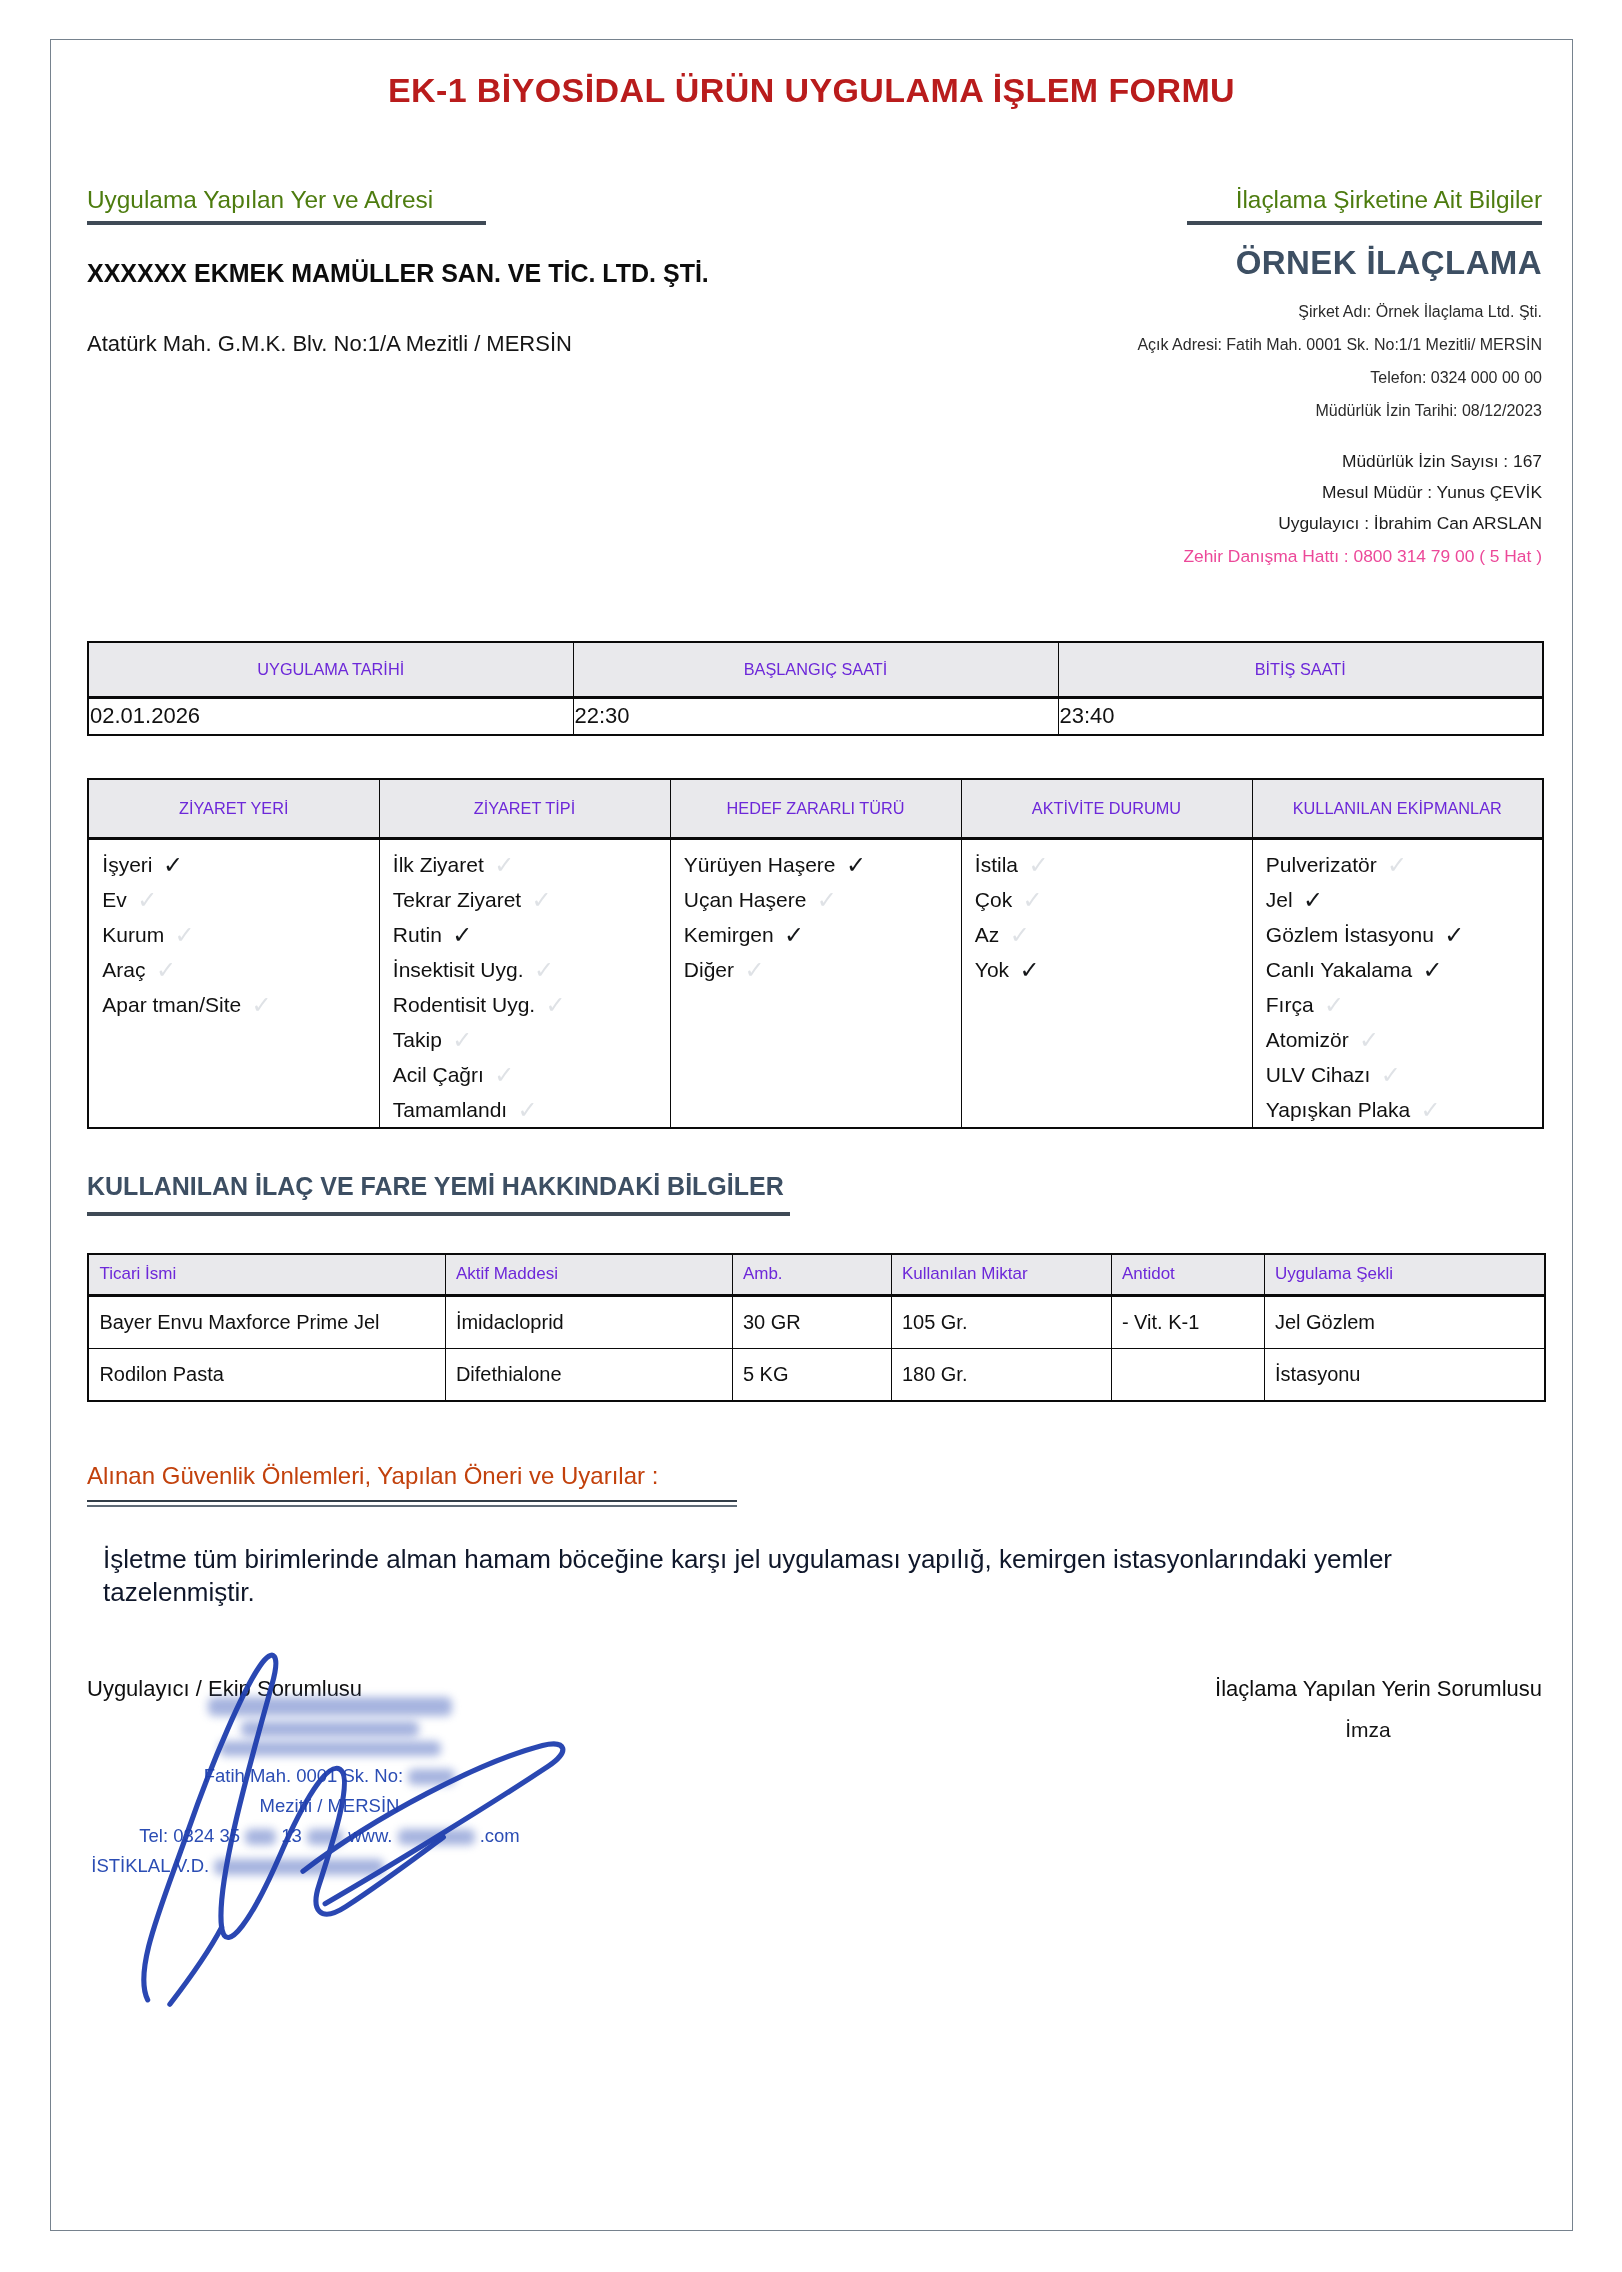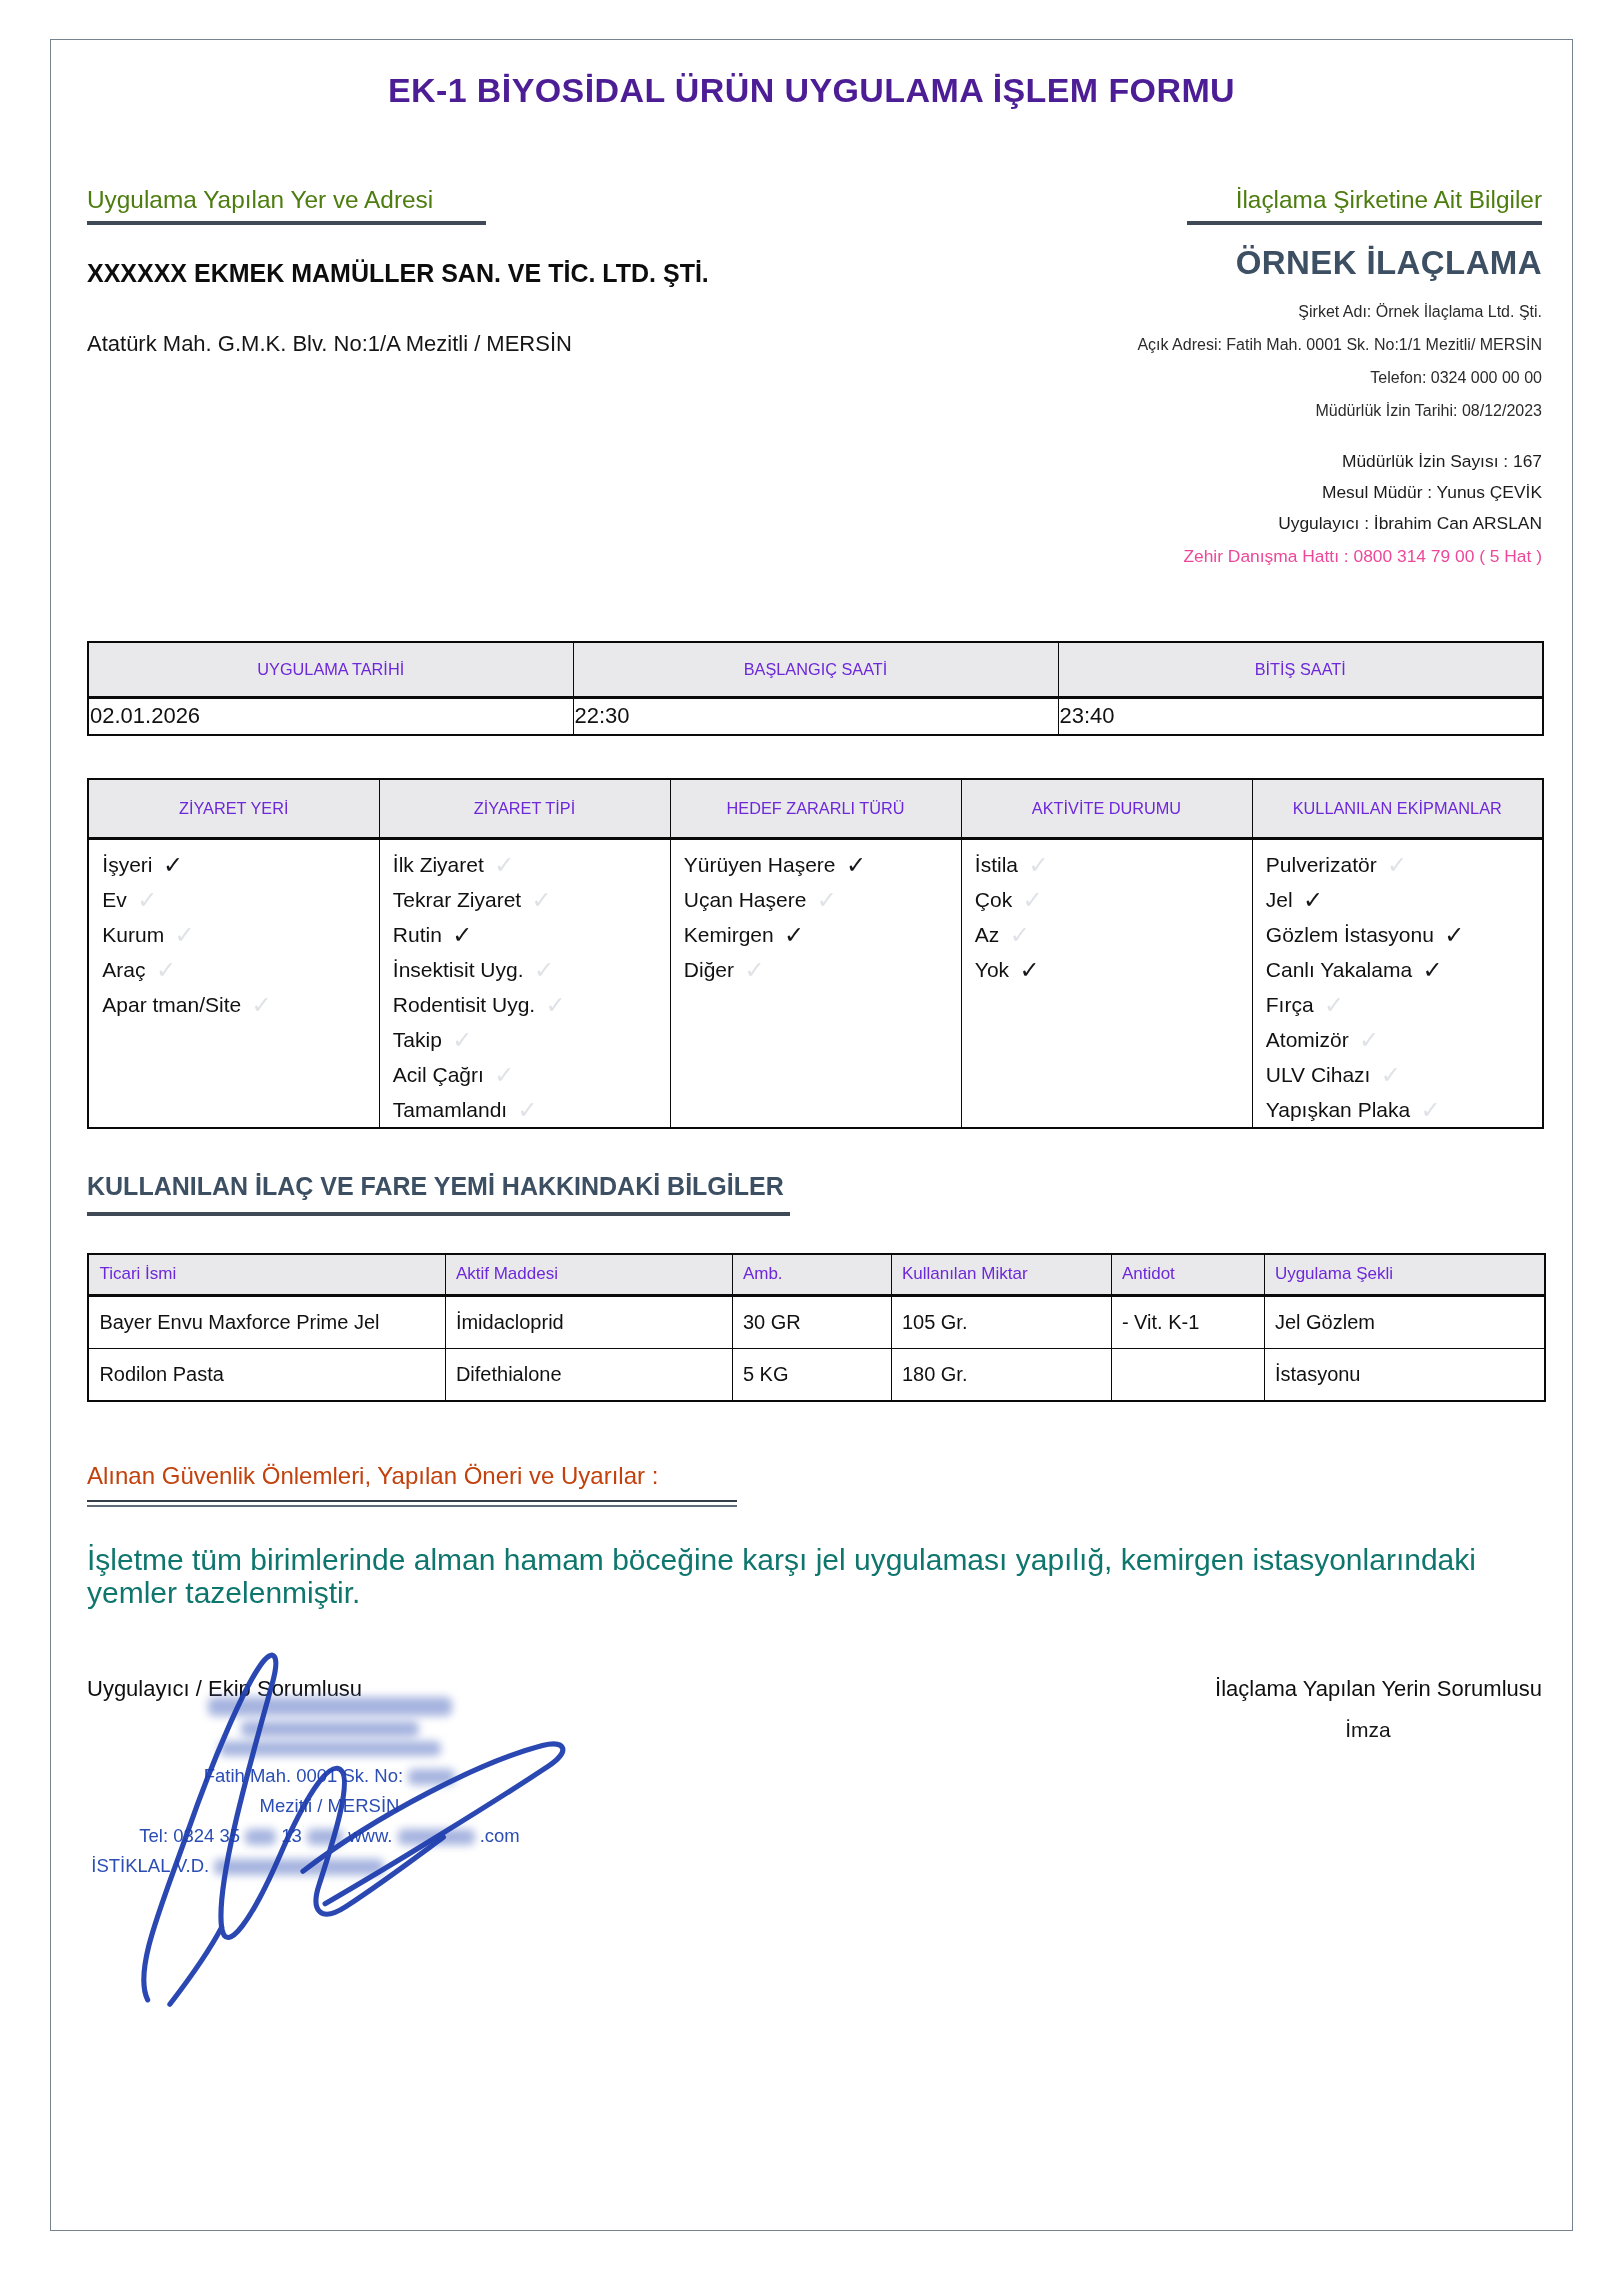--- a/index.html
+++ b/index.html
@@ -8,21 +8,21 @@
     font-family:"Liberation Sans","DejaVu Sans",sans-serif;color:#111;overflow:hidden;
   }
   .page{
     position:absolute;left:50px;top:39px;width:1523px;height:2192px;
     background:#ffffff;border:1.5px solid #76828e;box-sizing:border-box;
   }
   .abs{position:absolute;}
   
   .doc-title{
     left:0;width:100%;top:31px;text-align:center;
-    font-size:34px;font-weight:600;color:#4c1d95;letter-spacing:0.4px;
+    font-size:34px;font-weight:600;color:#b91c1c;letter-spacing:0.4px;
   }
   .sec-label{font-size:24.4px;color:#4d7c0f;font-weight:400;}
   .rule{background:#3f4a56;height:3.7px;}
   .site-block{left:36px;top:146px;width:777px;}
   .site-label-rule{margin-top:7.4px;width:399px;}
   .site-company{margin-top:34px;font-size:25px;font-weight:700;color:#0d0d0d;}
   .site-address{margin-top:43px;font-size:22px;color:#151515;}
   .firm-block{right:30px;top:146px;width:740px;text-align:right;}
   .firm-label-rule{margin-top:7.4px;margin-left:auto;width:355px;}
   .firm-name{margin-top:19px;font-size:33px;font-weight:600;color:#3d4f63;letter-spacing:0.4px;}
@@ -46,21 +46,21 @@
   .ck.off{color:#dfe2e6;}
   .med-title{left:36px;top:1132px;font-size:25px;font-weight:600;color:#3d4f63;}
   .med-rule{left:36px;top:1172px;width:703px;}
   .med-tbl{left:36px;top:1213px;width:1457px;}
   .med-tbl th{height:41px;font-size:17px;text-align:left;padding-left:10.4px;border-bottom-width:3px;}
   .med-tbl td{height:53px;font-size:20px;text-align:left;padding-left:10.4px;}
   
   .safety-label{left:36px;top:1422px;font-size:24px;color:#c2410c;}
   .safety-rule{left:36px;top:1460px;width:650px;height:6.7px;
     border-top:2.2px solid #333e49;border-bottom:2.2px solid #5f6b77;background:#fff;box-sizing:border-box;}
-  .safety-text{left:36px;top:1503px;width:1428px;font-size:30px;color:#0f766e;line-height:33px;}
+  .safety-text{left:52px;top:1503px;width:1428px;font-size:26px;color:#0f172a;line-height:33px;}
   
   .sig-left-label{left:36px;top:1636px;font-size:22px;color:#0f0f0f;}
   .sig-right-block{right:30px;top:1636px;width:348px;}
   .sig-right-label{font-size:22px;color:#0f0f0f;text-align:right;white-space:nowrap;}
   .sig-imza{margin-top:16.3px;font-size:21px;color:#151515;text-align:center;}
   
   .stamp{
     left:27px;top:1653px;width:503px;color:#2b4db4;text-align:center;
     font-size:18.5px;font-weight:500;line-height:30px;filter:blur(0.3px);
   }

